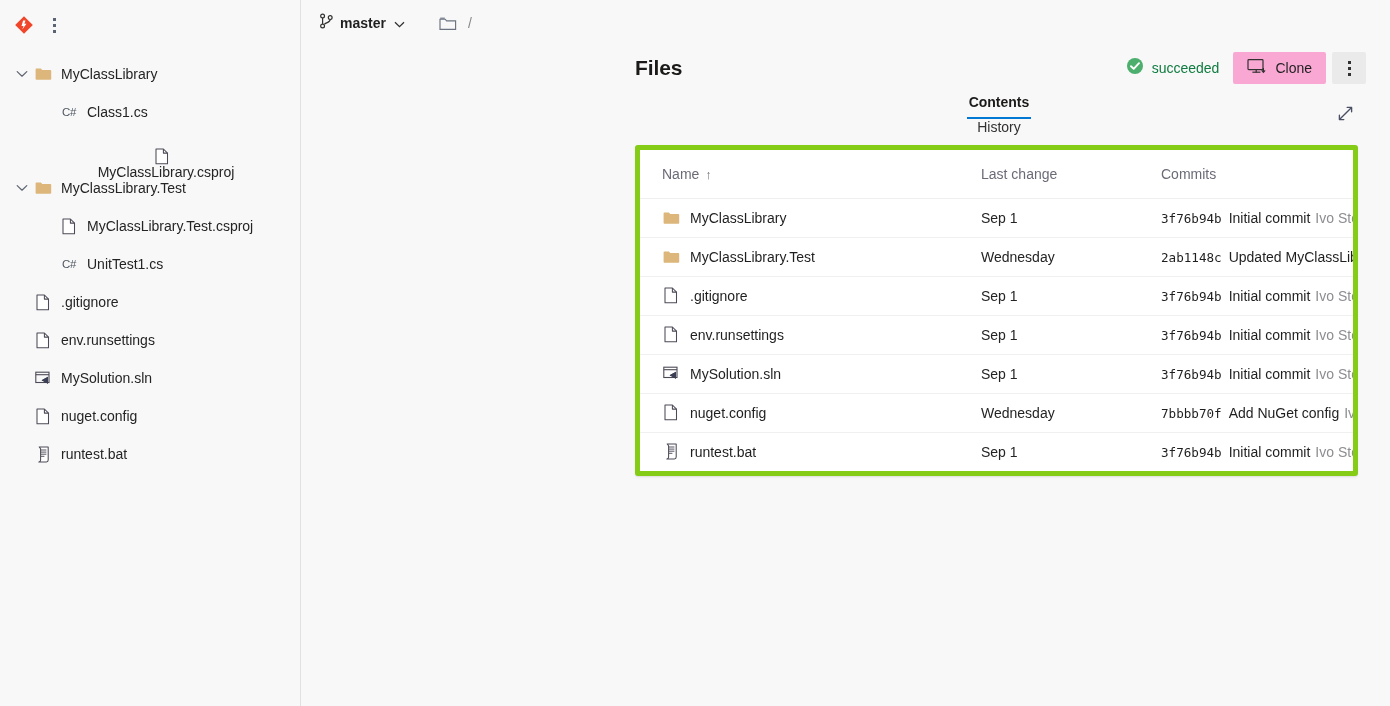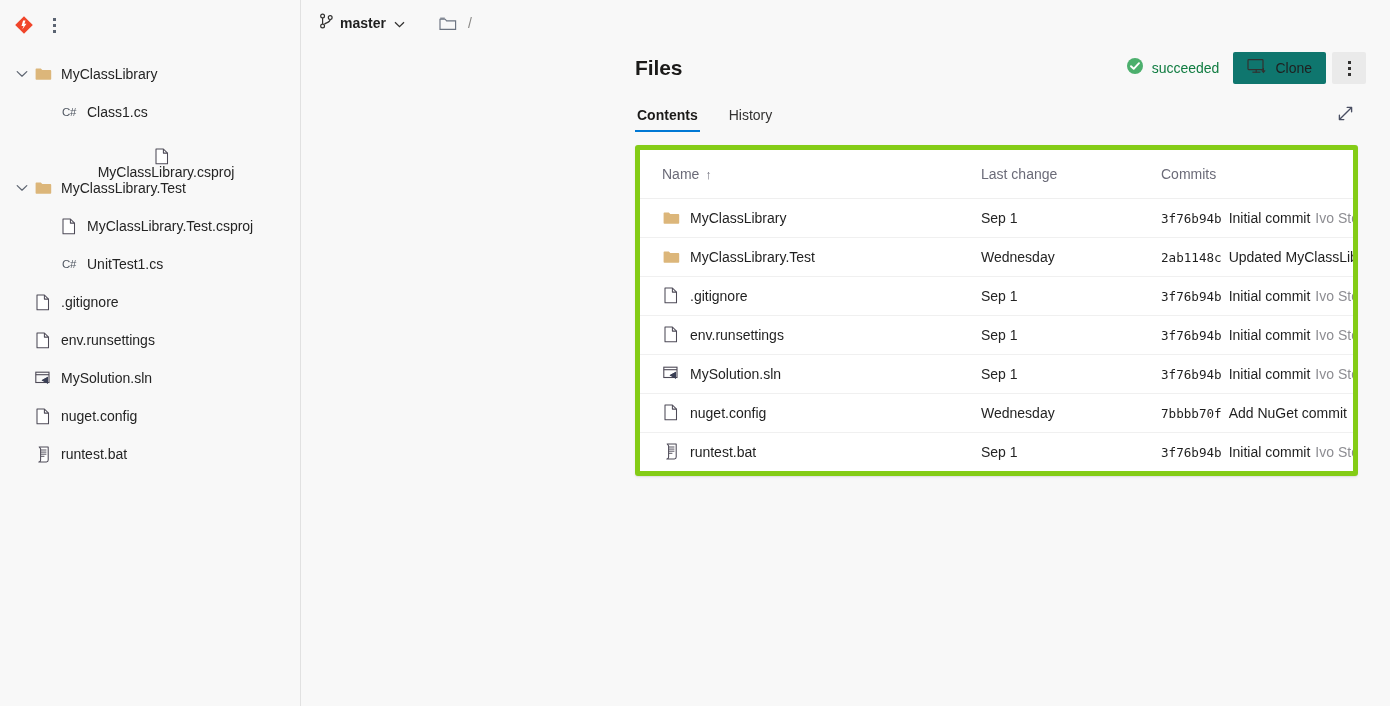--- a/index.html
+++ b/index.html
@@ -97,37 +97,37 @@
     letter-spacing: -0.1px; position: absolute; left: 334px; top: 10px;
   }
   .head-right {
     position: absolute; right: 24px; top: 6px;
     display: flex; align-items: center;
   }
   .status-pill { display: flex; align-items: center; margin-right: 14px; cursor: pointer; }
   .status-text { font-size: 14px; color: #107c41; margin-left: 8px; }
   .btn {
     height: 32px; display: flex; align-items: center;
-    background: #0f766e; border: none; cursor: pointer;
+    background: #f9a8d4; border: none; cursor: pointer;
     font-family: "Liberation Sans", sans-serif;
     font-size: 14px; color: #1f1f1f; padding: 0 14px;
     border-radius: 2px;
   }
   .btn .lbl { margin-left: 9px; font-weight: 400; }
   .btn-more {
     width: 34px; height: 32px; margin-left: 6px;
     display:flex; align-items:center; justify-content:center;
     background: #eaeaea; border-radius: 2px; cursor: pointer;
     flex-direction: column; gap: 3px;
   }
   .btn-more i { width:3px; height:3px; background:#323130; display:block; }
 
   .tabs-row {
-    display: flex; align-items: flex-end;
-    padding-left: 334px; height: 38px; position: relative;
+    display: flex; align-items: center;
+    padding-left: 334px; height: 38px; position: relative; flex-direction: column;
   }
   .tab {
     font-size: 14px; color: #323130; padding: 0 2px 9px 2px;
     margin-right: 27px; cursor: pointer; position: relative;
   }
   .tab.active { font-weight: 700; color: #1b1a19; }
   .tab.active::after {
     content: ""; position: absolute; left: 0; right: 0; bottom: 0;
     height: 2px; background: #0078d4;
   }
@@ -477,21 +477,21 @@
                   <span class="ico">
                     <svg width="14" height="17" viewBox="0 0 14 17">
                       <path d="M1 1 h7.4 l4.1 4.1 v10.6 h-11.5 Z" fill="#ffffff" stroke="#4d4a57" stroke-width="1.05" stroke-linejoin="round"></path>
                       <path d="M8.4 1 v4.1 h4.1" fill="none" stroke="#4d4a57" stroke-width="1.05" stroke-linejoin="round"></path>
                     </svg>
                   </span>
                   <span class="name-txt">nuget.config</span>
                 </div>
               </td>
               <td class="c-change">Wednesday</td>
-              <td class="c-commits"><span class="hash">7bbbb70f</span><span class="cmsg">Add NuGet commit</span><span class="cauthor">Ivo Stoilov</span></td>
+              <td class="c-commits"><span class="hash">7bbbb70f</span><span class="cmsg">Add NuGet config</span><span class="cauthor">Ivo Stoilov</span></td>
             </tr>
             <tr>
               <td class="c-name">
                 <div class="name-cell">
                   <span class="ico">
                     <svg width="15" height="17" viewBox="0 0 15 17">
                       <path d="M3.2 1 h9.0 v13.1 a1.8 1.8 0 0 1-1.8 1.8 h-7.6 a1.8 1.8 0 0 0 1.8-1.8 V2.8 Z" fill="#ffffff" stroke="#4d4a57" stroke-width="1.05" stroke-linejoin="round"></path>
                       <path d="M5.0 4.0 h5.4 M5.0 6.1 h5.4 M5.0 8.2 h5.4 M5.0 10.3 h3.4" stroke="#4d4a57" stroke-width="0.95"></path>
                     </svg>
                   </span>

